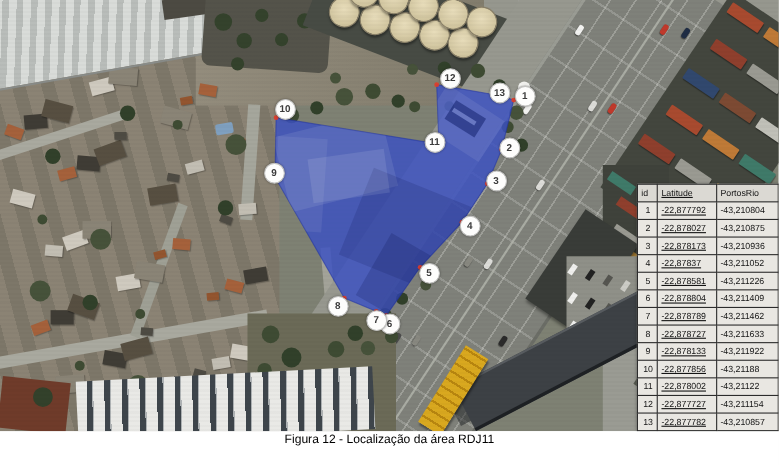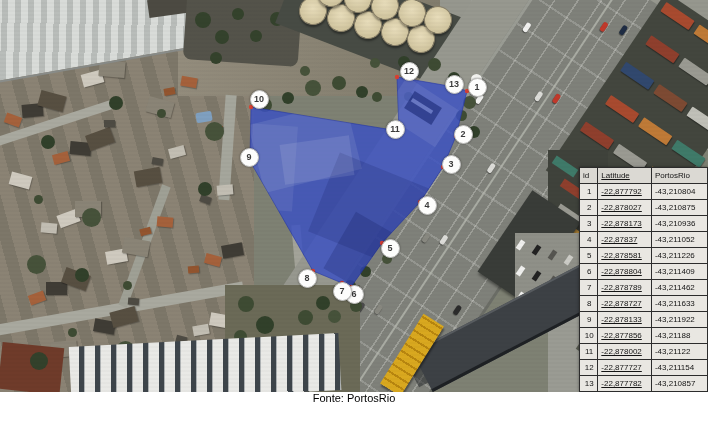--- a/index.html
+++ b/index.html
@@ -366,15 +366,15 @@
           </tr>
           <tr>
             <td class="idc">13</td>
             <td class="lat">-22,877782</td>
             <td class="lon">-43,210857</td>
           </tr>
         </tbody>
     </table>
   </div>
   <div id="caption">
-    <div class="l2">Fonte: PortosRio</div>
+    <div class="l1">Figura 12 - Localização da área RDJ11</div>
   </div>
 </div>
 
 </body></html>

